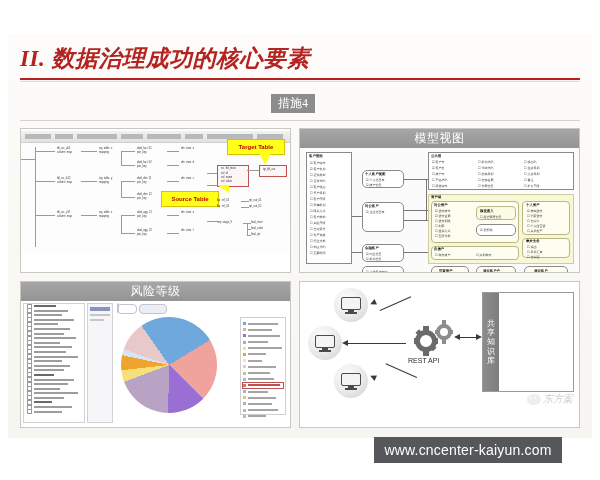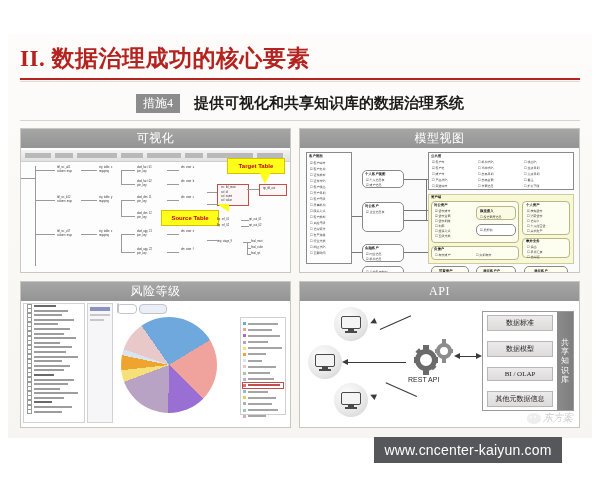--- a/index.html
+++ b/index.html
@@ -35,21 +35,21 @@
     left: 8px; top: 34px;
     width: 584px; height: 404px;
     background: linear-gradient(180deg,#fdfcfa 0%,#f7f5f1 100%);
     box-sizing: border-box;
   }
 
   .title-row {
     position: absolute;
     left: 12px; top: 6px;
     width: 560px; height: 36px;
-    display: flex; align-items: center;
+    display: flex; align-items: center; font-style: italic;
   }
   .title-text {
     font-family: "Liberation Serif", "DejaVu Serif", serif;
     font-size: 23px;
     font-weight: bold;
     color: #b4231f;
     letter-spacing: .5px;
     white-space: nowrap;
   }
   .title-rule {
@@ -347,28 +347,26 @@
   <div class="slide-body">
 
     <div class="title-row">
       <span class="title-text">II. 数据治理成功的核心要素</span>
     </div>
     <div class="title-rule"></div>
     <div class="title-rule2"></div>
 
     <div class="subtitle-row">
       <span class="measure-badge">措施4</span>
-      <span class="subtitle-text">提供可视化和共享知识库的数据治理系统</span>
     </div>
     <div class="subtitle-rule"></div>
 
     <div class="panels">
 
       <div class="panel panel-tl">
-        <div class="panel-head">可视化</div>
         <div class="panel-inner">
           <div class="lineage-bg">
 
             <div class="lineage-toolbar">
               <i style="left:4px;width:26px;"></i>
                 <i style="left:34px;width:18px;"></i>
               <i style="left:56px;width:40px;"></i>
                 <i style="left:100px;width:22px;"></i>
               <i style="left:126px;width:34px;"></i>
                 <i style="left:164px;width:18px;"></i>
@@ -781,21 +779,20 @@
               <div class="an-lrow">
                   <span class="an-lsw" style="background:#e0a8c0"></span>
                   <span class="an-ltx" style="width:18px"></span>
                 </div>
             </div>
           </div>
         </div>
       </div>
 
       <div class="panel panel-br">
-        <div class="panel-head">API</div>
         <div class="panel-inner">
           <div class="api-bg">
 
             <div class="node-circle" style="left:34px;top:6px;">
               <div class="monitor">
                 <div class="screen"></div>
                   <div class="stand"></div>
                   <div class="base"></div>
               </div>
             </div>
@@ -841,26 +838,20 @@
                   <rect x="42" y="12" width="5" height="4"></rect>
               </g>
             </svg>
             <div class="rest-api-label" style="left:108px;top:75px;">REST API</div>
 
             <div class="arrow-line" style="left:158px;top:55px;width:22px;"></div>
             <div class="arrow-head" style="left:154px;top:52px;border-right:6px solid #3a3a3a;"></div>
             <div class="arrow-head" style="left:176px;top:52px;border-left:6px solid #3a3a3a;"></div>
 
             <div class="kb-box" style="left:182px;top:10px;width:92px;height:100px;">
-              <div class="kb-items">
-                <div class="kb-item">数据标准</div>
-                <div class="kb-item">数据模型</div>
-                <div class="kb-item">BI / OLAP</div>
-                <div class="kb-item">其他元数据信息</div>
-              </div>
               <div class="kb-side">
                   <span>共</span>
                   <span>享</span>
                   <span>知</span>
                   <span>识</span>
                   <span>库</span>
                 </div>
             </div>
 
             <div class="wechat-mark">

